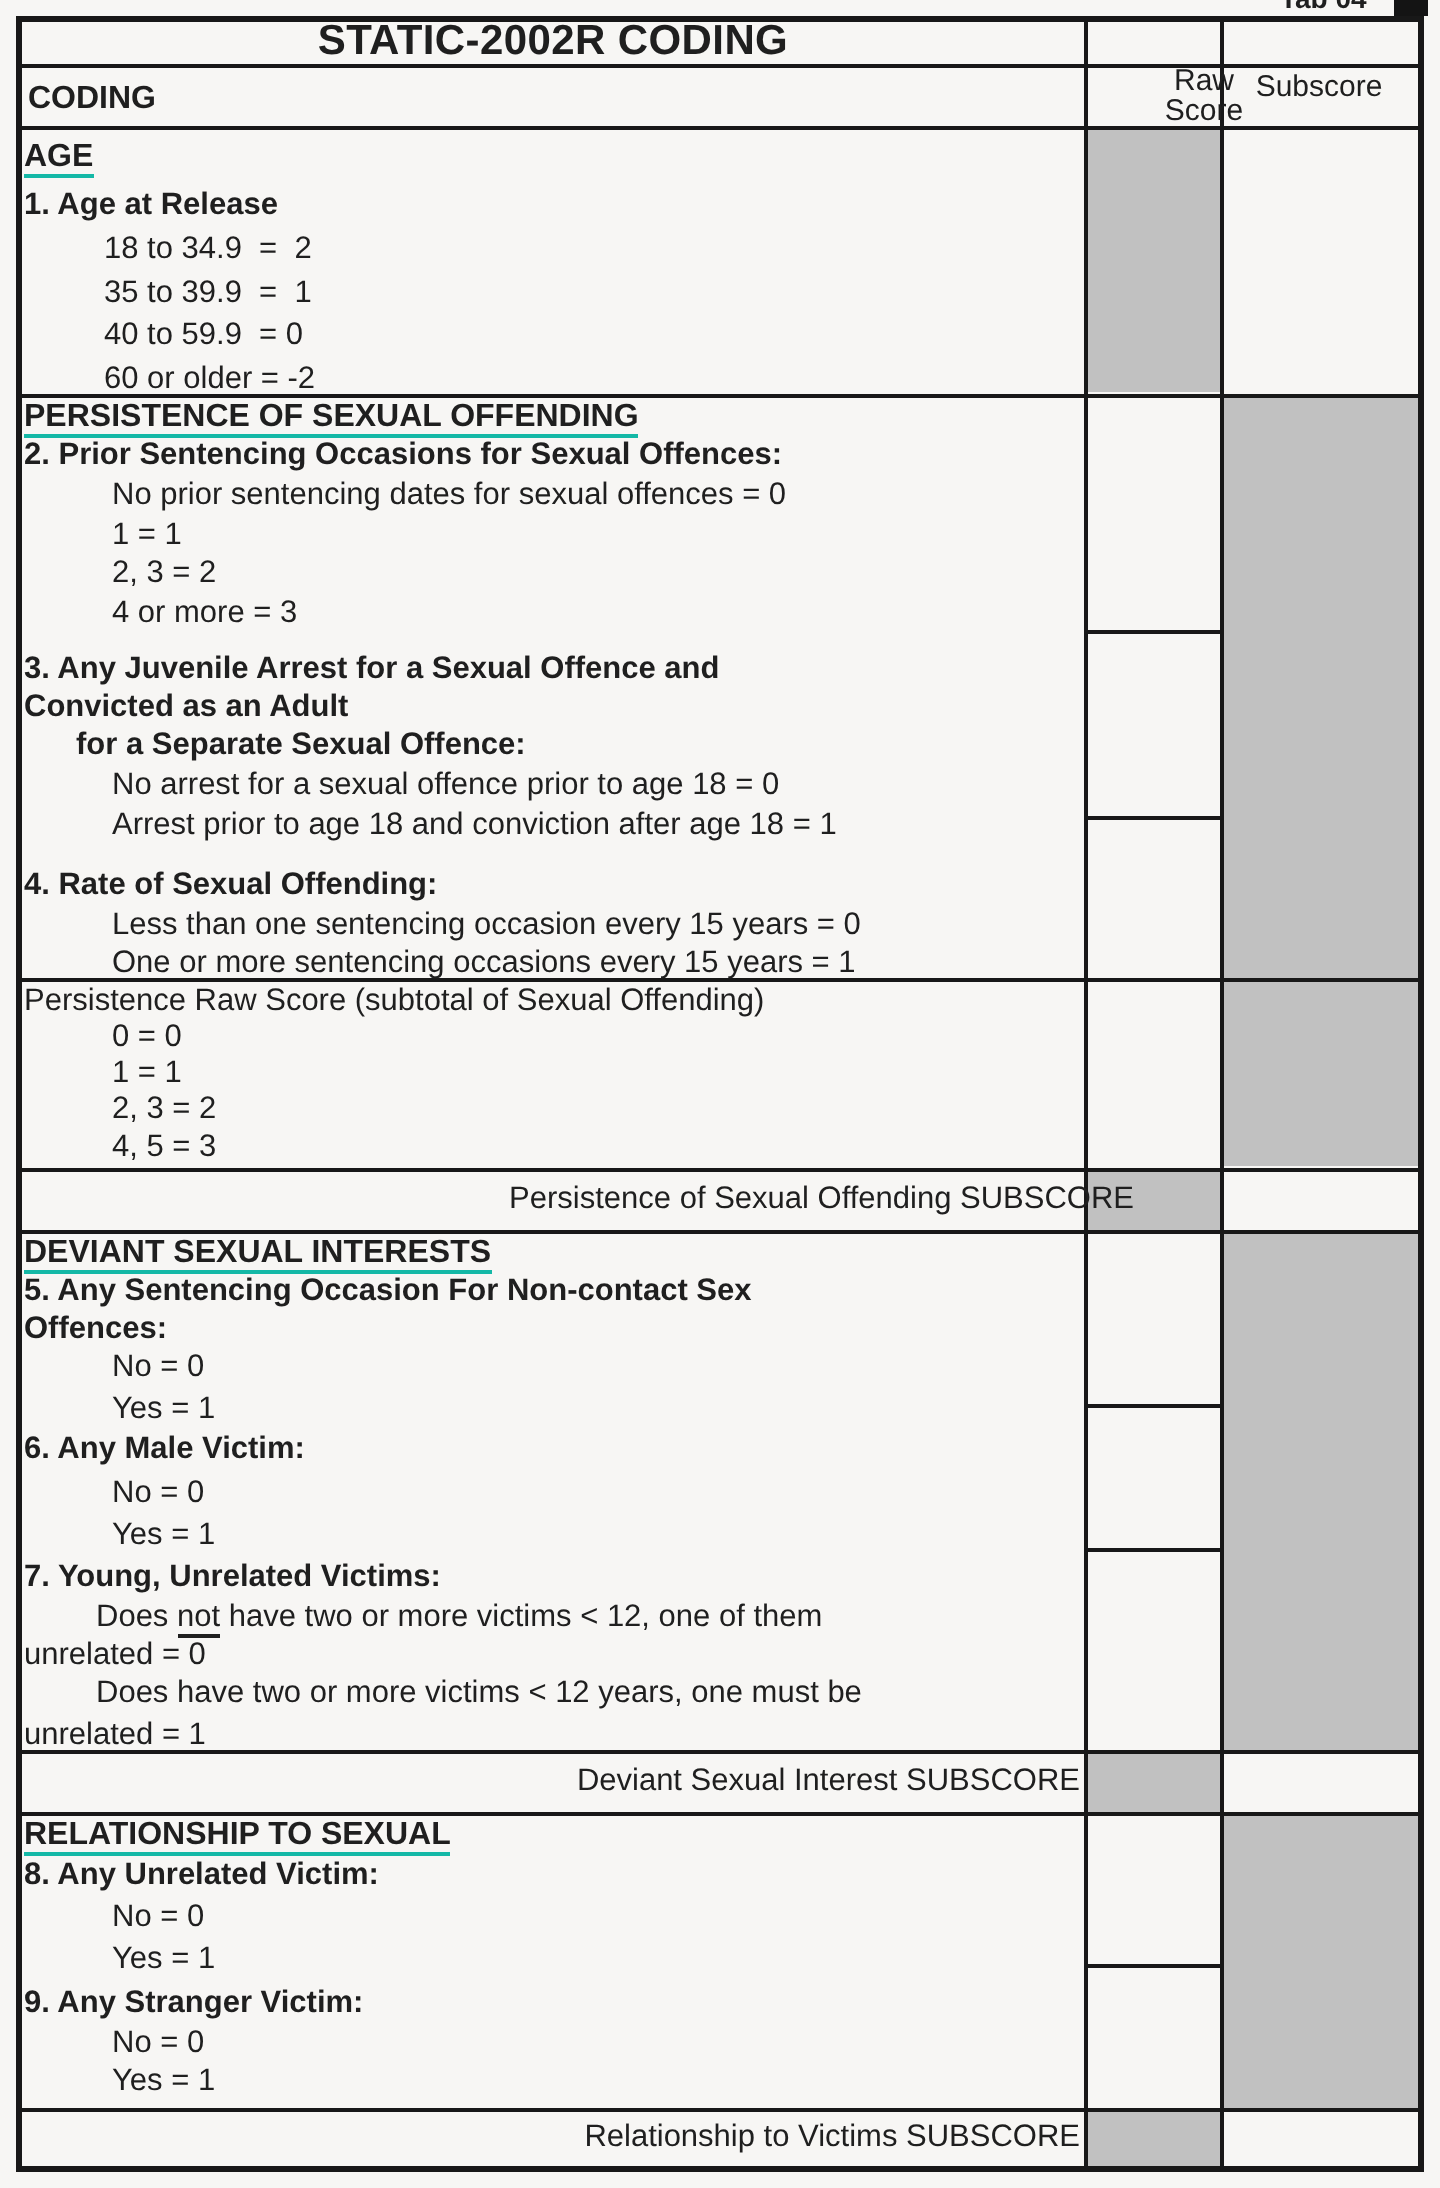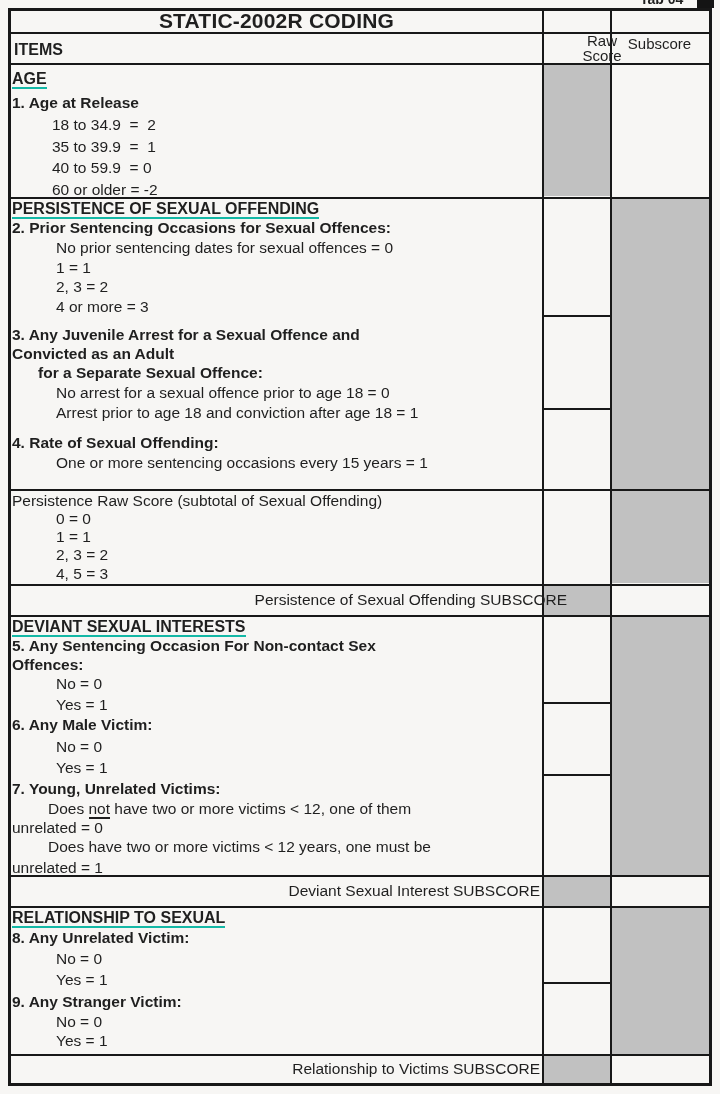--- a/index.html
+++ b/index.html
@@ -110,21 +110,21 @@
 <div class="abs hline" style="top:875px;"></div>
 <div class="abs hline" style="top:906px;"></div>
 <div class="abs hline" style="top:1054px;"></div>
 <div class="abs hline-raw" style="top:315px;"></div>
 <div class="abs hline-raw" style="top:408px;"></div>
 <div class="abs hline-raw" style="top:702px;"></div>
 <div class="abs hline-raw" style="top:774px;"></div>
 <div class="abs hline-raw" style="top:982px;"></div>
 
 <div class="abs t-title">STATIC-2002R CODING</div>
-<div class="abs t-items">ITEMS</div>
+<div class="abs t-items">CODING</div>
 <div class="abs t-raw">
   <div>Raw</div>
   <div>Score</div>
 </div>
 <div class="abs t-sub">Subscore</div>
 
 <div class="abs blk" style="top:67px;">
   <div class="sec-h age-h"><span>AGE</span></div>
   <div class="bold age-t">1. Age at Release</div>
   <div class="opt pl52 age-o">18 to 34.9  =  2</div>
@@ -139,20 +139,21 @@
   <div class="opt pl44 per-l195">No prior sentencing dates for sexual offences = 0</div>
   <div class="opt pl44 per-l195">1 = 1</div>
   <div class="opt pl44 per-l195">2, 3 = 2</div>
   <div class="opt pl44 per-l195">4 or more = 3</div>
   <div class="bold per-l19 mt9">3. Any Juvenile Arrest for a Sexual Offence and</div>
   <div class="bold per-l19">Convicted as an Adult</div>
   <div class="bold pl26 per-l20">for a Separate Sexual Offence:</div>
   <div class="opt pl44 per-l20">No arrest for a sexual offence prior to age 18 = 0</div>
   <div class="opt pl44 per-l20">Arrest prior to age 18 and conviction after age 18 = 1</div>
   <div class="bold per-l195 mt10">4. Rate of Sexual Offending:</div>
+  <div class="opt pl44 per-l19">Less than one sentencing occasion every 15 years = 0</div>
   <div class="opt pl44 per-l19">One or more sentencing occasions every 15 years = 1</div>
 </div>
 
 <div class="abs blk" style="top:491px;">
   <div class="rt-t">Persistence Raw Score (subtotal of Sexual Offending)</div>
   <div class="opt pl44 rt-o">0 = 0</div>
   <div class="opt pl44 rt-o">1 = 1</div>
   <div class="opt pl44 rt-o">2, 3 = 2</div>
   <div class="opt pl44 rt-o">4, 5 = 3</div>
 </div>

